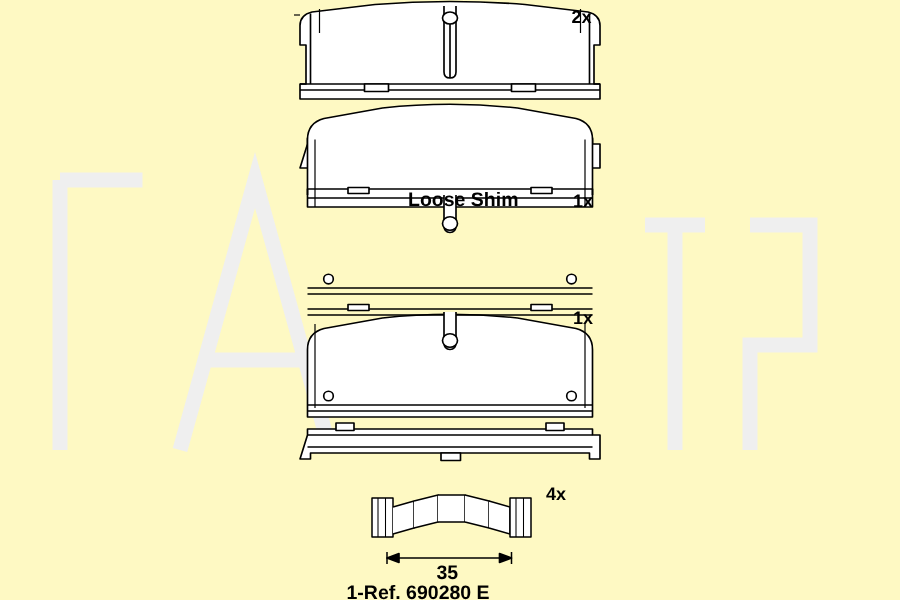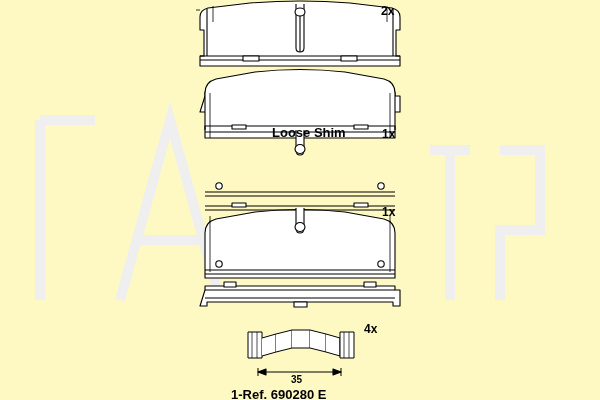--- a/index.html
+++ b/index.html
@@ -26,21 +26,21 @@
     pointer-events: none;
   }
   .label {
     position: absolute;
     font-size: 12px;
     font-weight: bold;
     color: #000000;
     white-space: nowrap;
   }
   .label.big {
-    font-size: 10px;
+    font-size: 13px;
     text-align: right;
   }
   .label.title {
     font-size: 13px;
     font-weight: bold;
   }
   .label.footer {
     font-size: 13px;
     font-weight: bold;
   }

